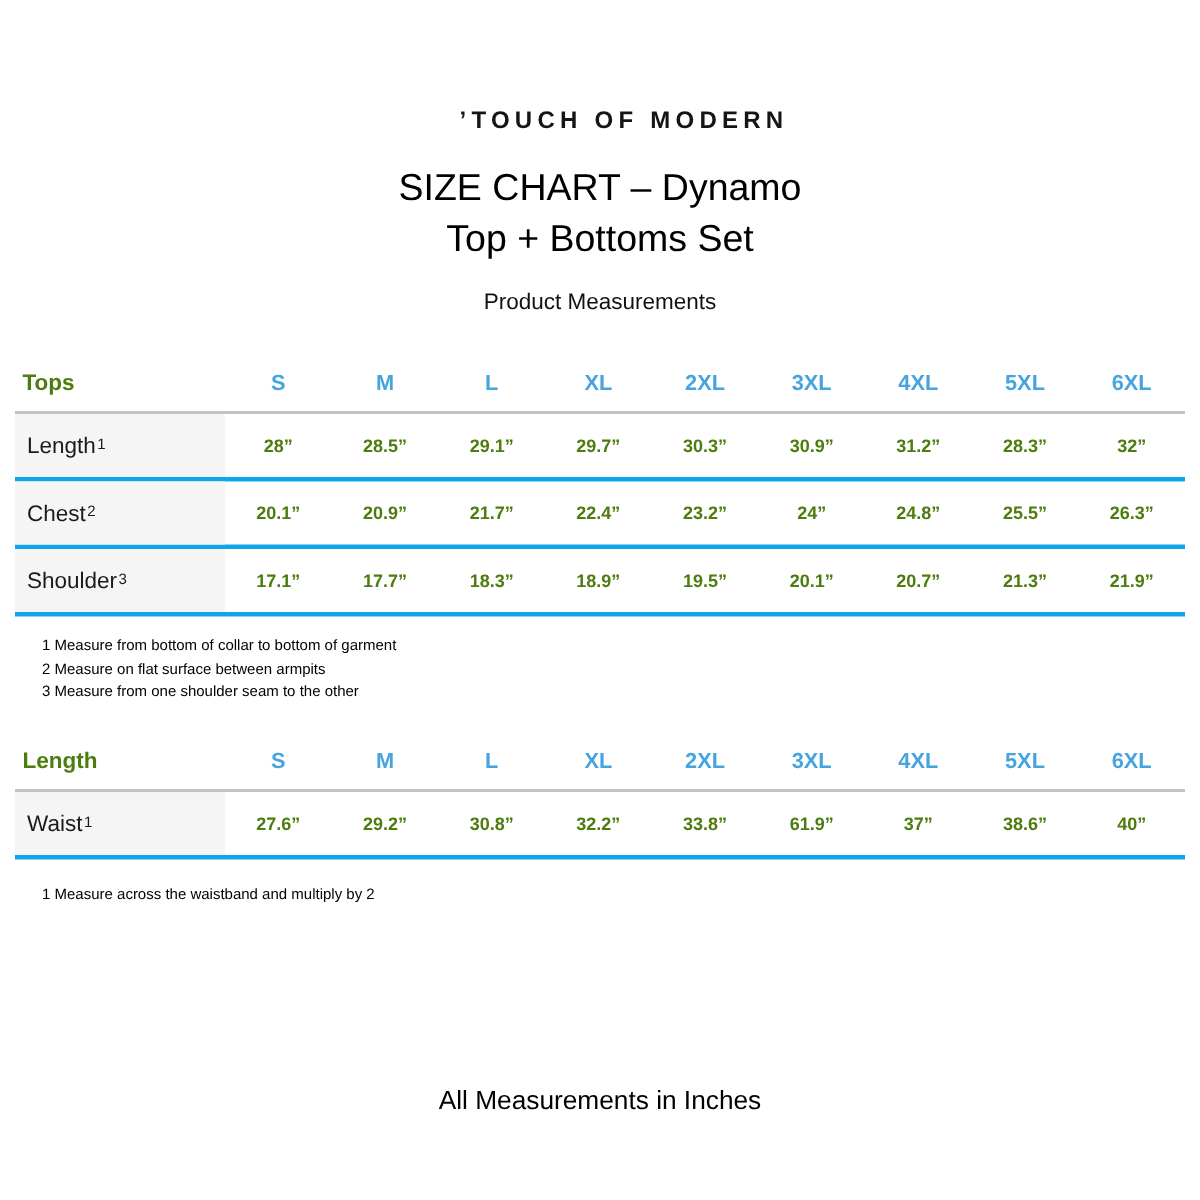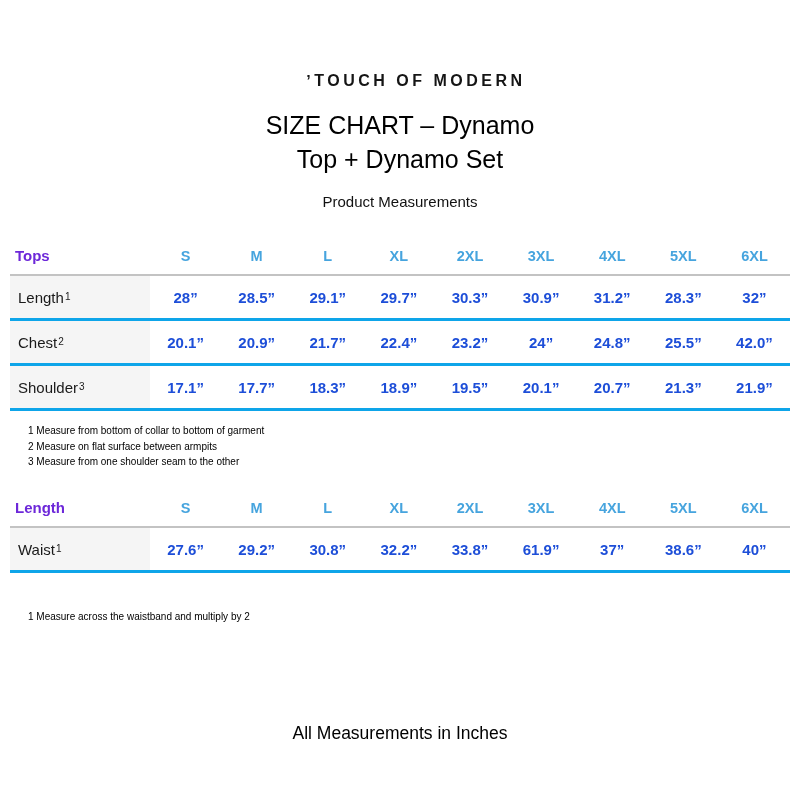--- a/index.html
+++ b/index.html
@@ -31,60 +31,60 @@
   .size-table { position: absolute; left: 10px; width: 780px; }
   .tops-table { top: 237px; }
   .bottoms-table { top: 489px; }
   .t-row {
     display: grid;
     grid-template-columns: 140px repeat(9, 1fr);
     align-items: center;
   }
   .t-head { height: 37px; border-bottom: 2px solid #c3c3c3; }
   .t-data { height: 42px; border-bottom: 3px solid #0ea5e9; }
-  .section-label { font-weight: 700; font-size: 15px; padding-left: 5px; color: #6d28d9; }
+  .section-label { font-weight: 700; font-size: 15px; padding-left: 5px; color: #4d7c0f; }
   .size-label {
     text-align: center; font-weight: 700; font-size: 14.5px;
     color: var(--size-accent, #46a4de);
   }
   .row-label {
     background: var(--label-bg, #f5f5f5);
     height: 100%; display: flex; align-items: center;
     padding-left: 8px; box-sizing: border-box;
     font-size: 15px; color: #1a1a1a;
   }
   .row-label sup { font-size: 10px; line-height: 0; margin-left: 1px; }
   .value {
-    text-align: center; font-weight: 700; font-size: 15px; color: #1d4ed8;
+    text-align: center; font-weight: 700; font-size: 12px; color: #4d7c0f;
   }
 
   
   .footnotes {
     position: absolute; left: 28px;
     font-size: 10px; line-height: 15.5px; color: #000;
   }
   .tops-footnotes { top: 423px; }
-  .bottoms-footnotes { top: 589px; margin-top: 20px; }
+  .bottoms-footnotes { top: 589px; }
 
   
   .footer-note {
     position: absolute; top: 723px; left: 0; width: 100%;
     text-align: center; font-size: 17.5px; color: #000;
   }
 </style>
 </head>
 <body>
 
 <div class="canvas">
 
   <div class="logo">ʼTOUCH OF MODERN</div>
 
   <div class="title">
     <div>SIZE CHART – Dynamo</div>
-    <div>Top + Dynamo Set</div>
+    <div>Top + Bottoms Set</div>
   </div>
 
   <div class="subtitle">Product Measurements</div>
 
   <div class="size-table tops-table">
     <div class="t-row t-head">
       <div class="section-label">Tops</div>
       <div class="size-label">S</div>
       <div class="size-label">M</div>
       <div class="size-label">L</div>
@@ -118,21 +118,21 @@
           <sup>2</sup>
       </div>
       <div class="value">20.1”</div>
       <div class="value">20.9”</div>
       <div class="value">21.7”</div>
       <div class="value">22.4”</div>
       <div class="value">23.2”</div>
       <div class="value">24”</div>
       <div class="value">24.8”</div>
       <div class="value">25.5”</div>
-      <div class="value">42.0”</div>
+      <div class="value">26.3”</div>
     </div>
 
     <div class="t-row t-data">
       <div class="row-label">
         <span>Shoulder</span>
           <sup>3</sup>
       </div>
       <div class="value">17.1”</div>
       <div class="value">17.7”</div>
       <div class="value">18.3”</div>

